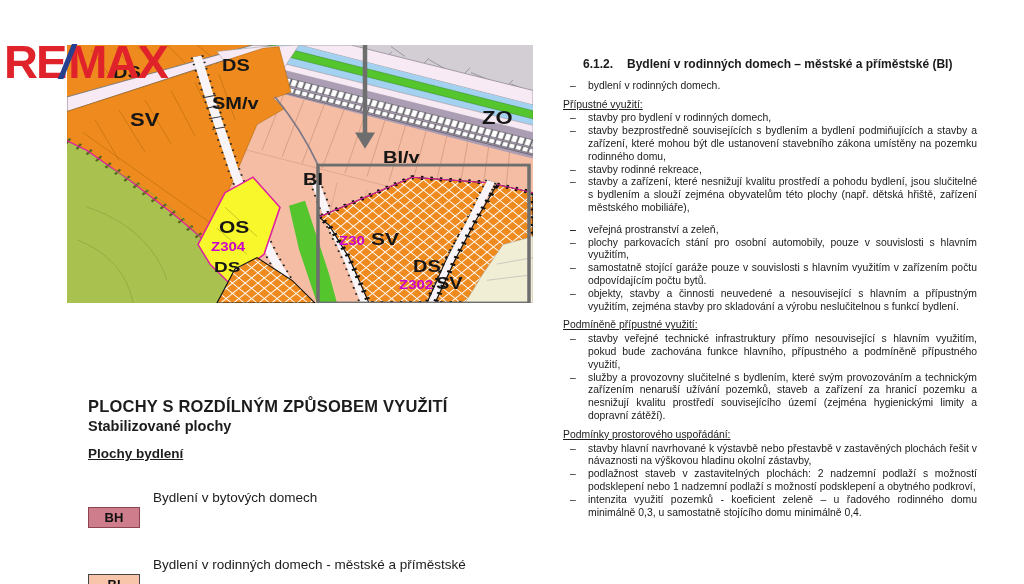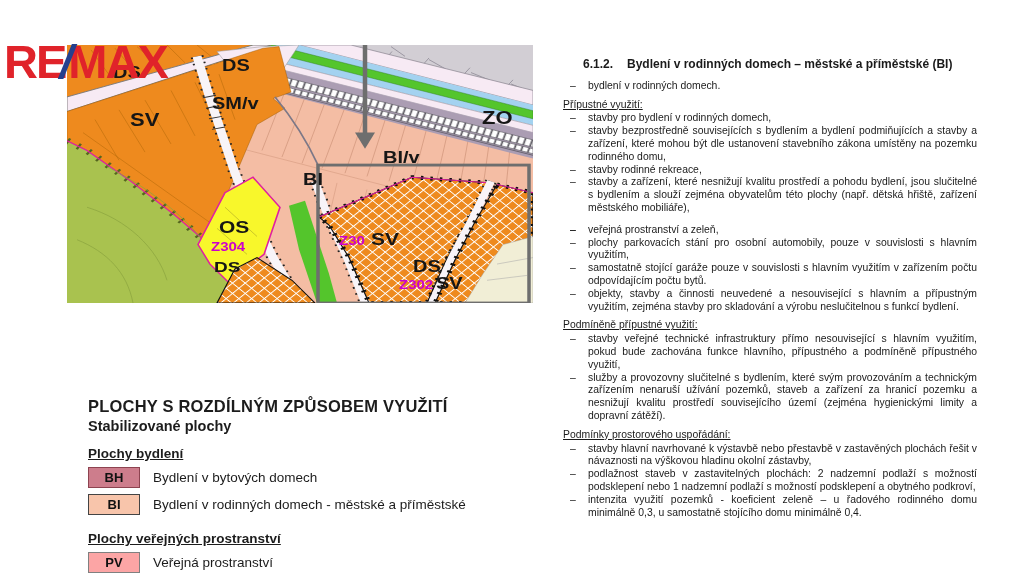--- a/index.html
+++ b/index.html
@@ -26,21 +26,21 @@
   #map-labels text{font-family:"Liberation Sans",sans-serif;}
 
   
   .legend{position:absolute;left:88px;top:397px;width:440px;color:#1c1c1c;z-index:5;}
   .lg-title{font-size:16.5px;font-weight:bold;letter-spacing:.2px;}
   .lg-sub{font-size:14.5px;font-weight:bold;margin-top:2px;}
   .lg-group{font-size:13.5px;font-weight:bold;text-decoration:underline;margin-top:12px;}
   .lg-row{display:flex;align-items:center;margin-top:6px;}
   .swatch{width:52px;height:21px;border:1.5px solid #444;box-sizing:border-box;
           display:flex;align-items:center;justify-content:center;
-          font-weight:bold;font-size:13px;color:#111;}
+          font-weight:bold;font-size:13px;color:#111;margin-top:40px;}
   .lg-label{margin-left:13px;font-size:13.5px;}
   .lg-gap{margin-top:16px;}
 
   
   .doc{position:absolute;left:563px;top:58px;width:414px;color:#1a1a1a;
        font-size:10.4px;line-height:12.8px;z-index:5;}
   .doc-heading{display:flex;font-weight:bold;font-size:12px;margin-left:20px;
        margin-bottom:9px;}
   .doc-heading .num{width:44px;flex:0 0 auto;}
   .sec-title{text-decoration:underline;margin-top:6px;margin-bottom:1px;}

